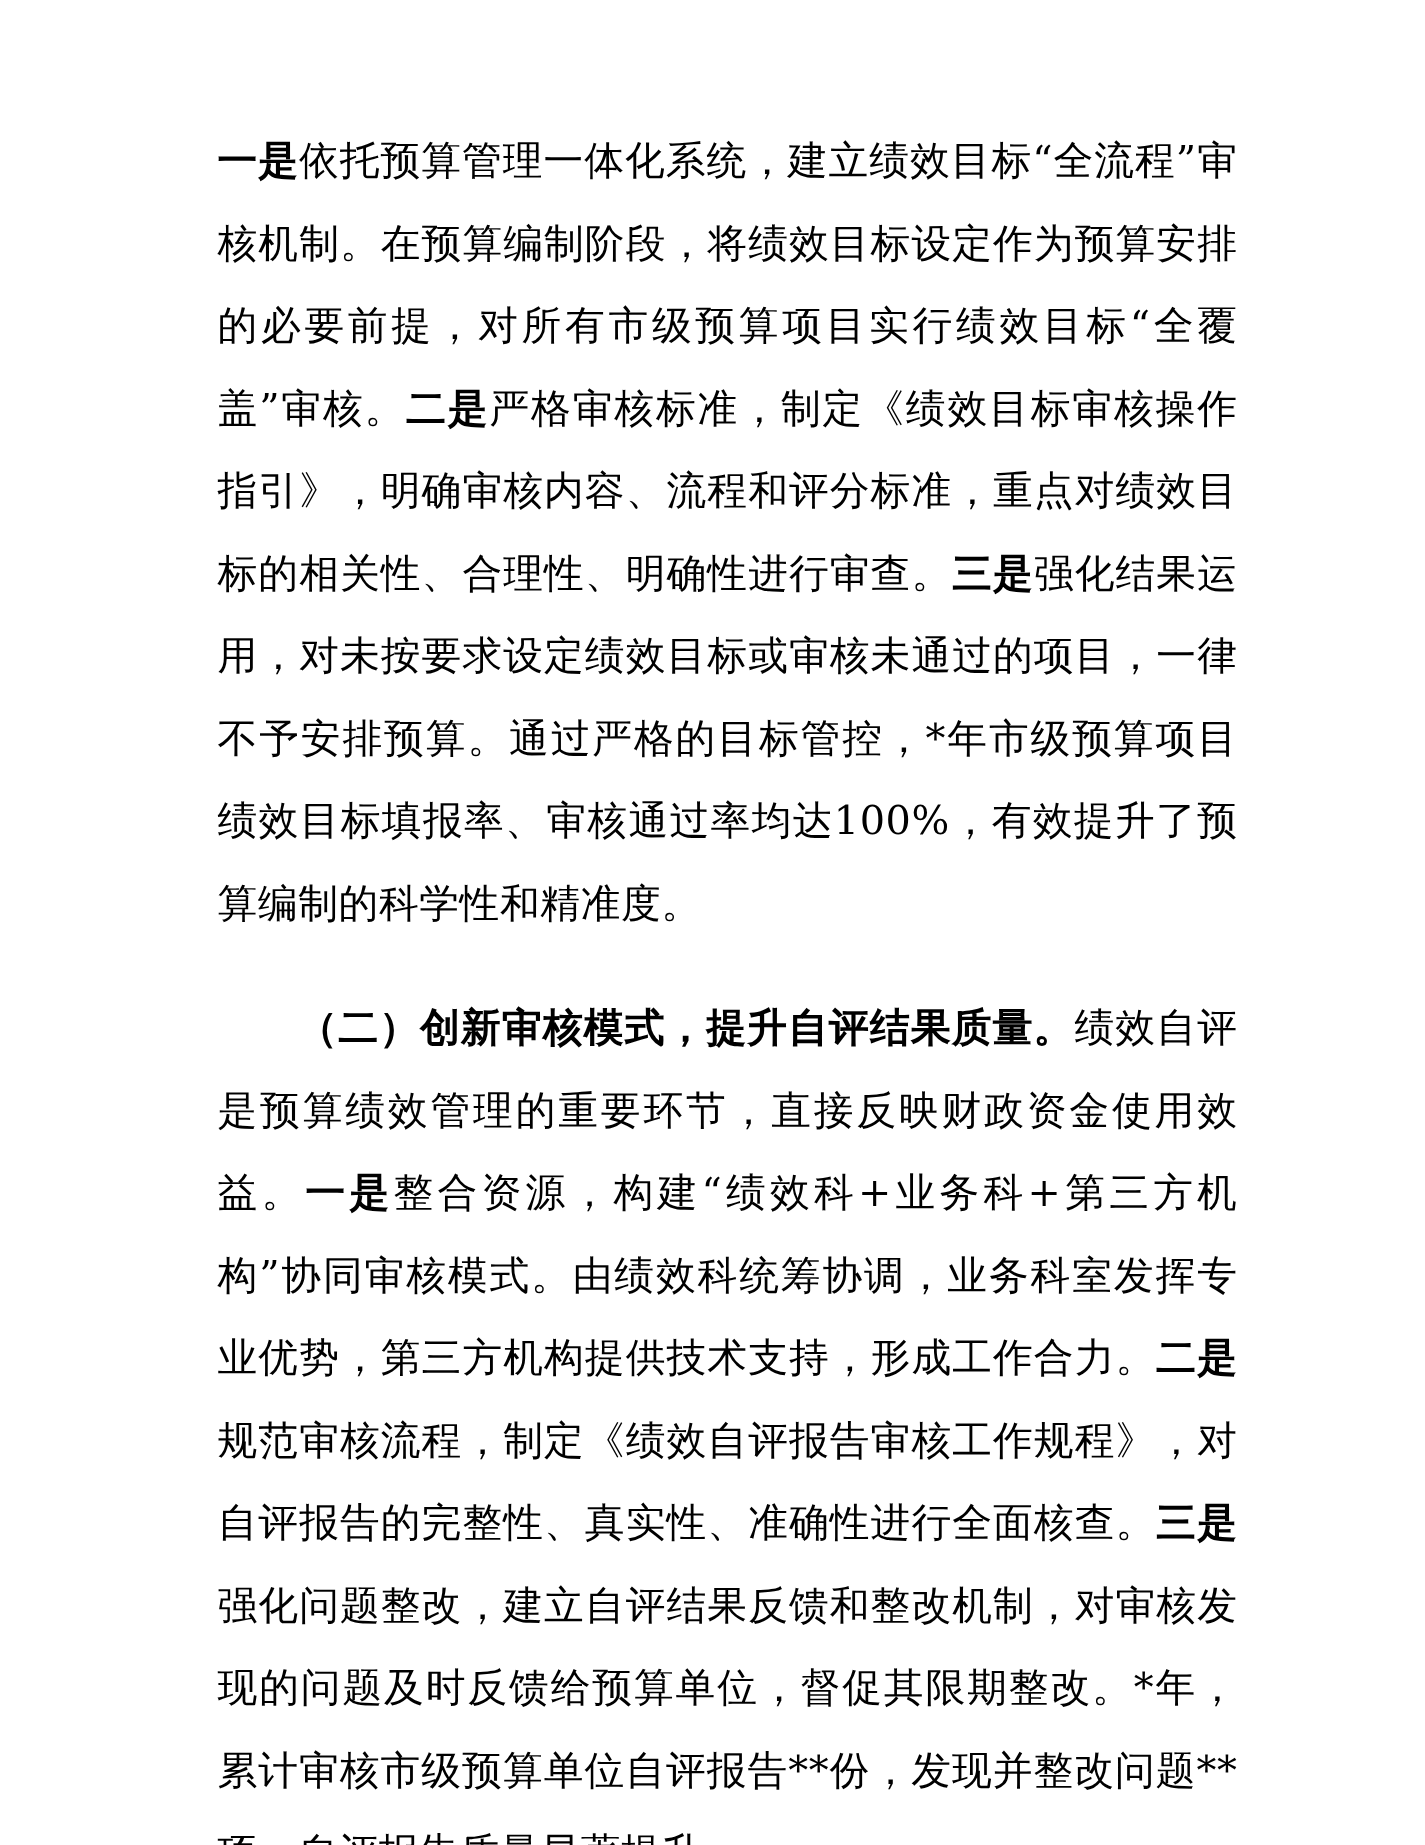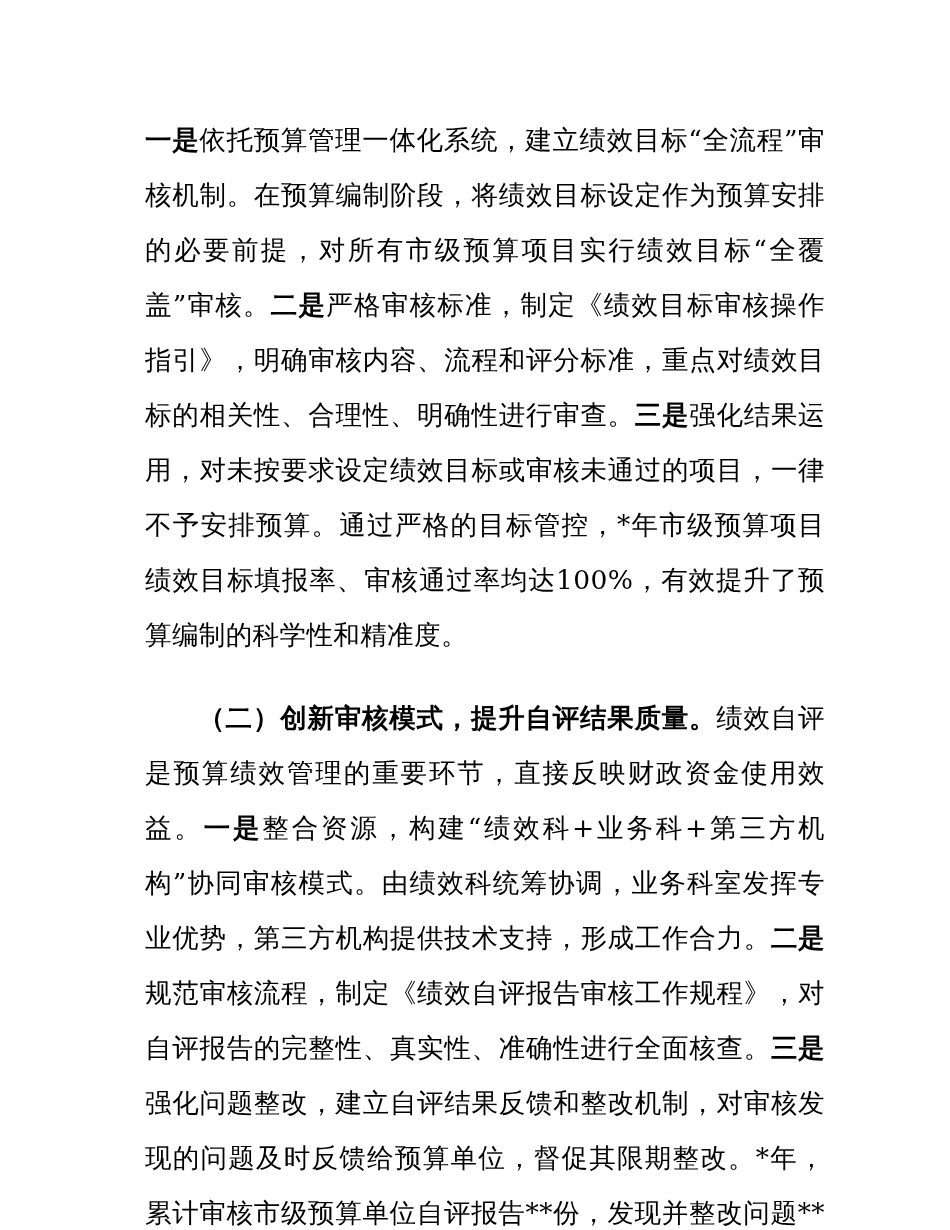--- a/index.html
+++ b/index.html
@@ -11,21 +11,21 @@
     height: 1230px;
     background: #ffffff;
     font-family: "DejaVu Serif", "Liberation Serif", serif;
     color: #000000;
     overflow: hidden;
   }
   .page {
     box-sizing: border-box;
     width: 950px;
     height: 1230px;
-    padding: 112px 132px 0 145px;
+    padding: 80px 132px 0 145px;
     position: relative;
   }
   .doc-body {
     width: 680px;
   }
   p.para {
     margin: 0 0 0 0;
     font-size: 26.5px;
     line-height: 55px;
     text-align: justify;

